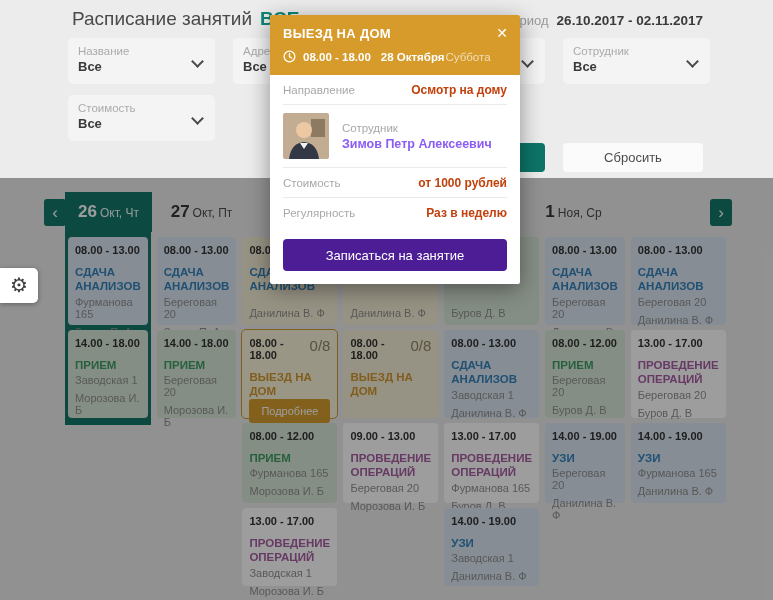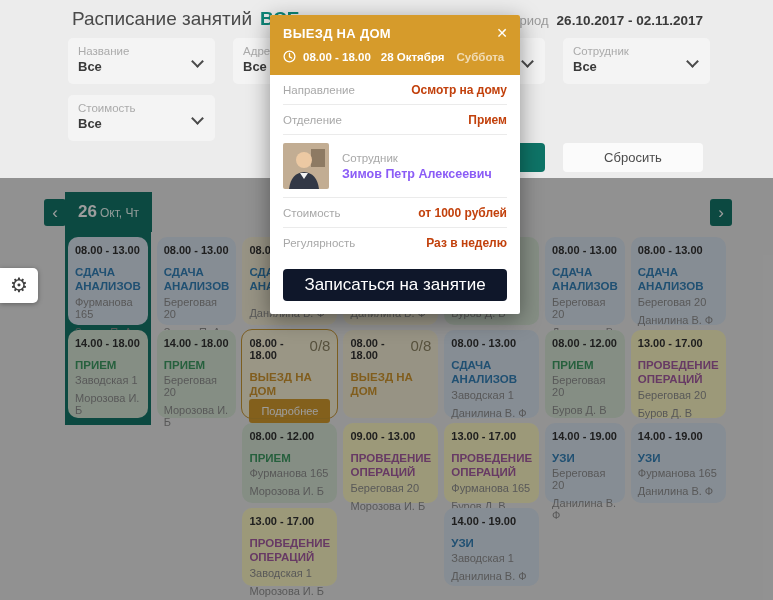--- a/index.html
+++ b/index.html
@@ -40,23 +40,23 @@
   .daycell b{font-size:17px;color:#333;margin-right:3px;}
   .daycell.on{background:#0e7467;color:#eafaf6;}
   .daycell.on b{color:#ffffff;}
 
   .cols{position:absolute;left:65px;top:232px;width:645px;display:grid;
         grid-template-columns:repeat(7,1fr);gap:6px;align-items:start;}
   .col{display:flex;flex-direction:column;padding-top:5px;min-height:10px;}
   .col.selcol{background:#0e7467;padding:5px 3px 2px;}
 
   .card{margin-bottom:5px;padding:7px 7px 6px;box-sizing:border-box;display:flex;
-        flex-direction:column;cursor:pointer;border-radius:10px;}
+        flex-direction:column;cursor:pointer;border-radius:4px;}
   .bg-blue{background:#d9e4f0;} .bg-green{background:#d7e7d6;}
-  .bg-purple{background:#fef9c3;} .bg-cream{background:#f6efd5;}
+  .bg-purple{background:#ffffff;} .bg-cream{background:#f6efd5;}
   .card.active{background:#faf3d8;outline:1px solid #c9962d;}
   .ctime{font-size:11px;font-weight:700;color:#2d2d2d;display:flex;justify-content:space-between;}
   .badge{font-size:15px;font-weight:400;color:#8a8160;}
   .ctitle{font-size:11.5px;font-weight:700;margin-top:9px;line-height:1.25;}
   .fg-blue{color:#2f7fb8;} .fg-green{color:#3a9960;} .fg-purple{color:#a55aa1;} .fg-orange{color:#d0952a;}
   .caddr{font-size:11px;color:#8d8d8d;margin-top:2px;}
   .cperson{font-size:11px;color:#8d8d8d;margin-top:auto;padding-top:6px;}
   .more-btn{margin-top:auto;margin-bottom:5px;align-self:flex-start;background:#d49a28;color:#fff;
         font-size:11px;padding:6px 12px;border:none;border-radius:3px;cursor:pointer;
         font-family:"Liberation Sans",sans-serif;}
@@ -70,32 +70,32 @@
   
   .modal{position:absolute;left:270px;top:15px;width:250px;background:#fff;z-index:50;
          border-radius:2px;box-shadow:0 5px 22px rgba(0,0,0,.4);}
   .mhead{background:#d69b2b;color:#fff;padding:11px 13px 12px;border-radius:2px 2px 0 0;position:relative;}
   .mtitle{font-size:13px;font-weight:700;letter-spacing:.3px;}
   .mclose{position:absolute;right:10px;top:9px;background:none;border:none;color:#fff;font-size:14px;
           cursor:pointer;padding:2px;line-height:1;}
   .mtimeline{margin-top:9px;display:flex;align-items:center;font-size:11.5px;font-weight:700;}
   .mtimeline svg{margin-right:7px;}
   .mdate{margin-left:10px;}
-  .mweekday{font-weight:700;color:rgba(255,255,255,.65);margin-left:12px;}
+  .mweekday{font-weight:400;color:rgba(255,255,255,.65);margin-left:1px;}
   .mbody{padding:0 13px;}
   .mrow{display:flex;justify-content:space-between;align-items:center;padding:8px 0 7px;
         border-bottom:1px solid #ebebeb;}
   .mlabel{font-size:11.5px;color:#a8a8a8;}
   .mvalue{font-size:12px;color:#c2410c;font-weight:700;}
   .memp{display:flex;align-items:center;padding:8px 0;border-bottom:1px solid #ebebeb;}
   .memp .photo{width:46px;height:46px;border-radius:2px;overflow:hidden;flex:0 0 46px;}
   .memp .etxt{margin-left:13px;}
   .ename{font-size:12.5px;color:#8b5cf6;font-weight:700;margin-top:3px;}
-  .enroll-btn{display:block;margin:12px 13px 13px;width:224px;height:32px;background:#0f172a;
-        color:#fff;border:none;border-radius:4px;font-size:17px;cursor:pointer;
+  .enroll-btn{display:block;margin:12px 13px 13px;width:224px;height:32px;background:#4c1d95;
+        color:#fff;border:none;border-radius:4px;font-size:13px;cursor:pointer;
         font-family:"Liberation Sans",sans-serif;}
 </style>
 </head>
 <body>
 
 <div id="app">
 
   <div class="pagetitle">
     <span>Расписание занятий</span><span class="sel">ВСЕ -</span>
   </div>
@@ -131,20 +131,21 @@
       </div>
     </div>
 
   <button class="apply-btn"></button>
   <button class="reset-btn">Сбросить</button>
 
   <button class="nav prev">‹</button>
   <button class="nav next">›</button>
   <div class="strip" id="strip">
       <div class="daycell on"><b>26</b><span>Окт, Чт</span></div>
+      <div class="daycell"><b>27</b><span>Окт, Пт</span></div>
       <div class="daycell"><b></b><span></span></div>
       <div class="daycell"><b></b><span></span></div>
       <div class="daycell"><b></b><span></span></div>
       <div class="daycell"><b>1</b><span>Ноя, Ср</span></div>
     </div>
   <div class="cols" id="grid">
       <div class="col selcol">
         <div class="card bg-blue" style="height: 88px;">
           <div class="ctime">
             <span>08.00 - 13.00</span>
@@ -340,24 +341,20 @@
         <span>08.00 - 18.00</span>
         <span class="mdate">28 Октября</span>
         <span class="mweekday">Суббота</span>
       </div>
     </div>
     <div class="mbody">
       <div class="mrow">
         <span class="mlabel">Направление</span>
         <span class="mvalue">Осмотр на дому</span>
       </div>
-      <div class="mrow">
-        <span class="mlabel">Отделение</span>
-        <span class="mvalue">Прием</span>
-      </div>
       <div class="memp">
         <div class="photo">
           <svg width="46" height="46" viewBox="0 0 46 46">
             <rect width="46" height="46" fill="#c2ad93"></rect>
             <rect x="28" y="6" width="14" height="18" fill="#8d7a63"></rect>
             <circle cx="21" cy="17" r="8" fill="#ecc9a3"></circle>
             <path d="M6 46 Q8 30 21 29 Q34 30 36 46 Z" fill="#323846"></path>
             <path d="M17 30 L21 36 L25 30 Z" fill="#f3f3f3"></path>
           </svg>
         </div>

